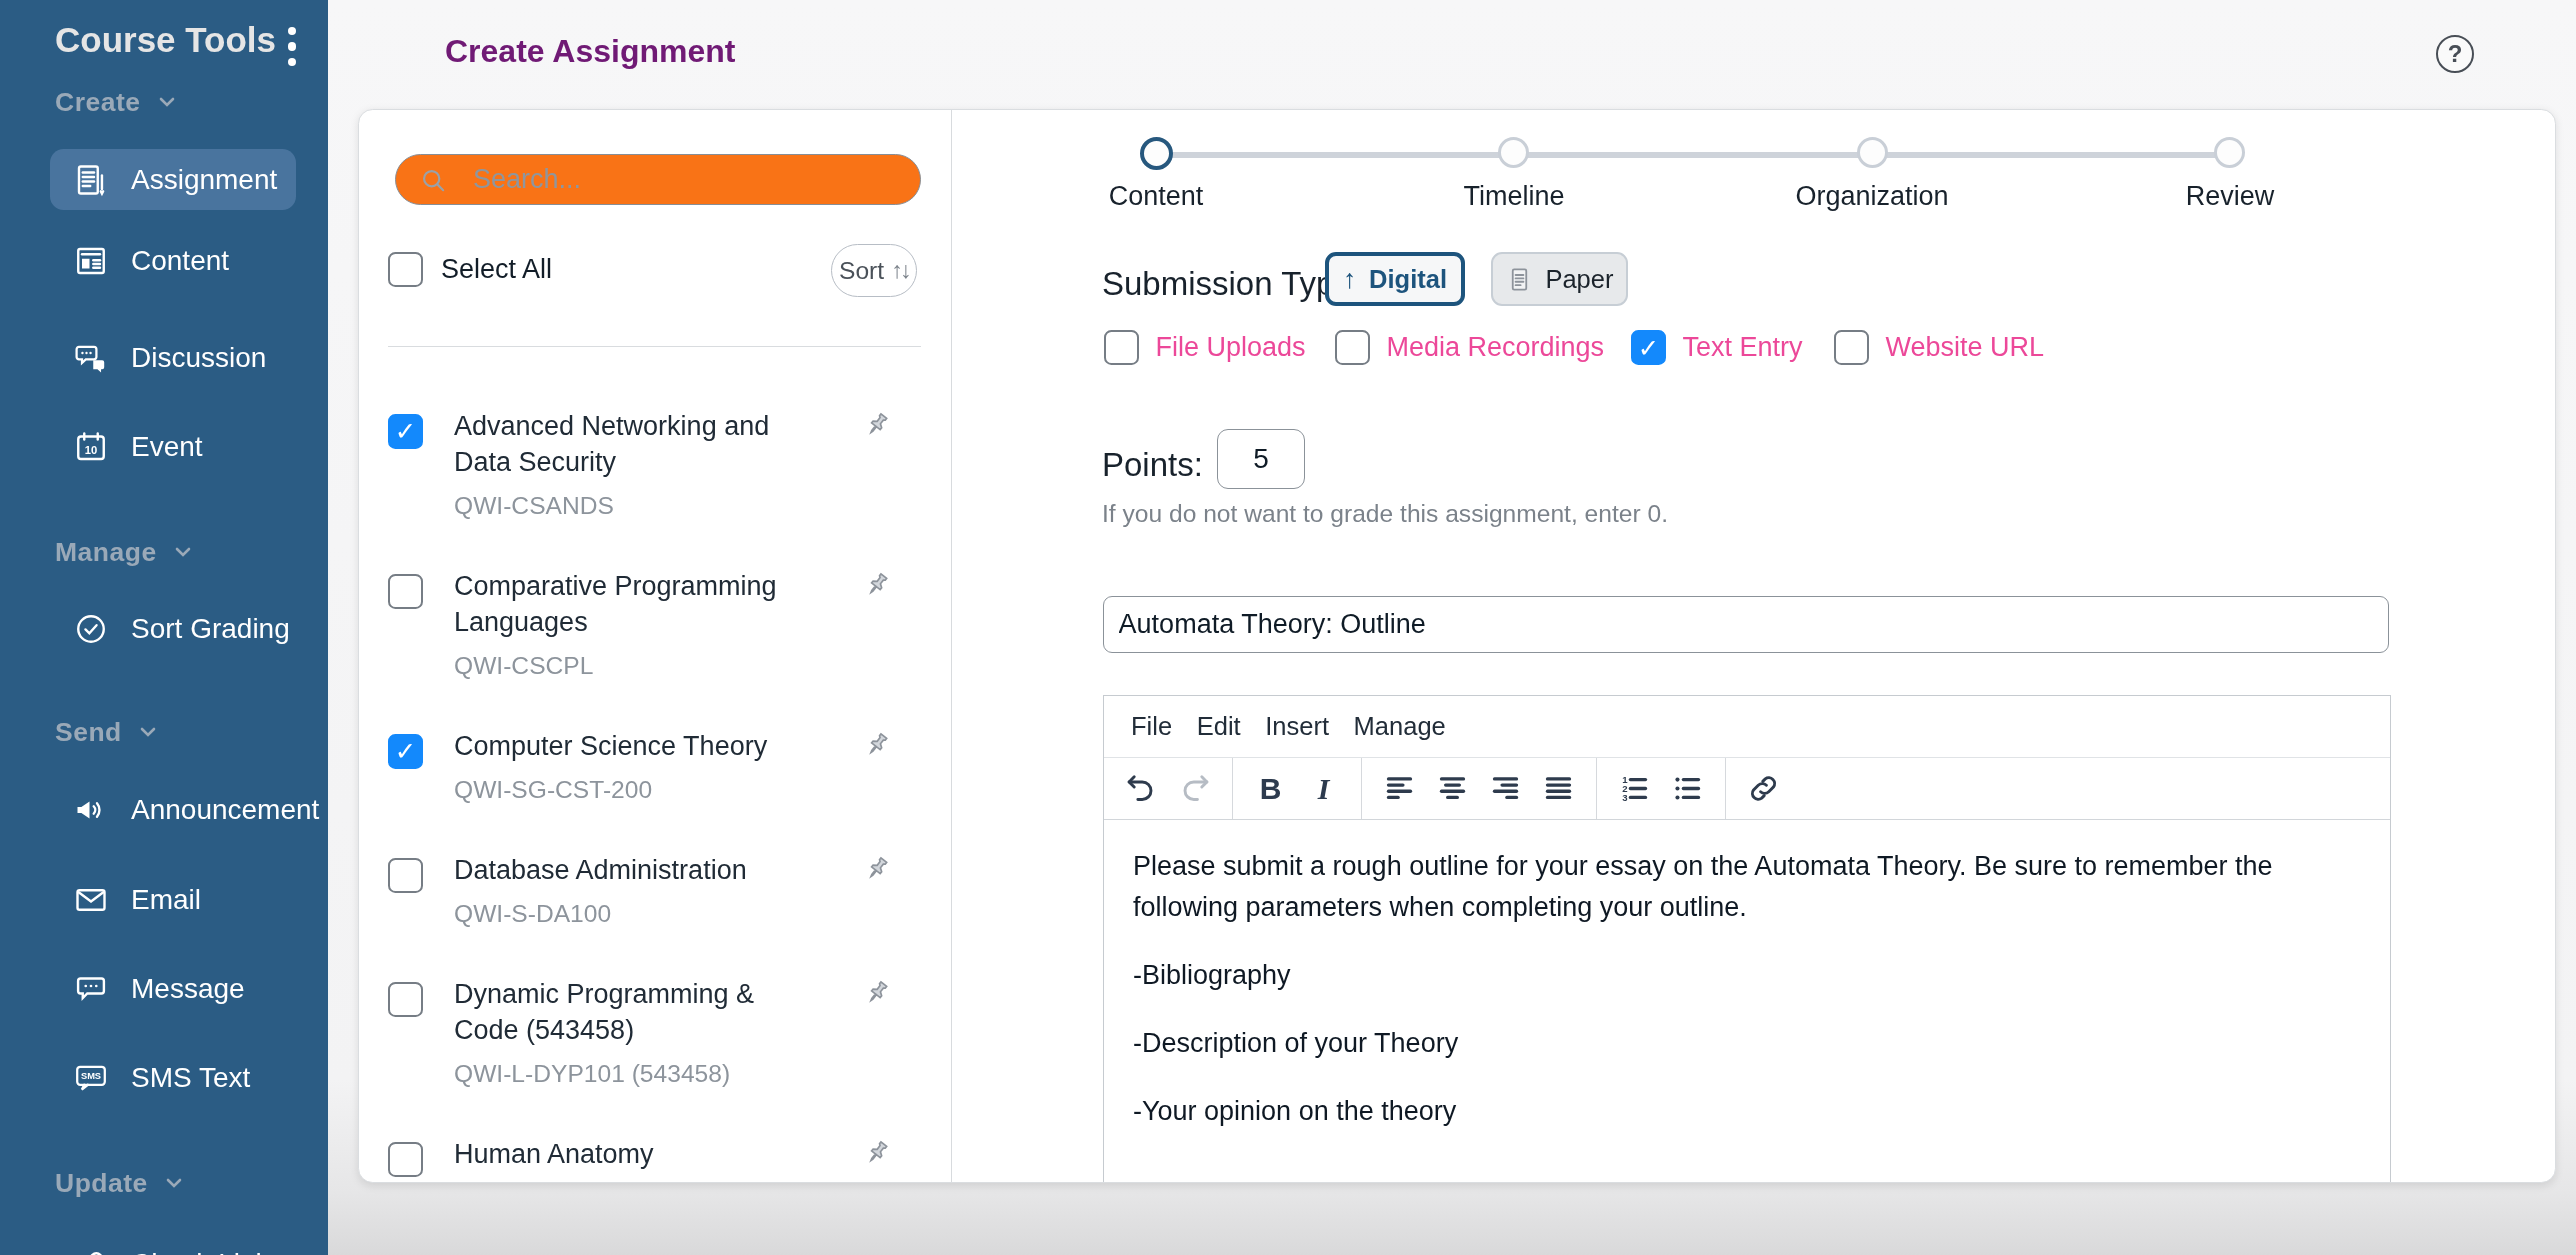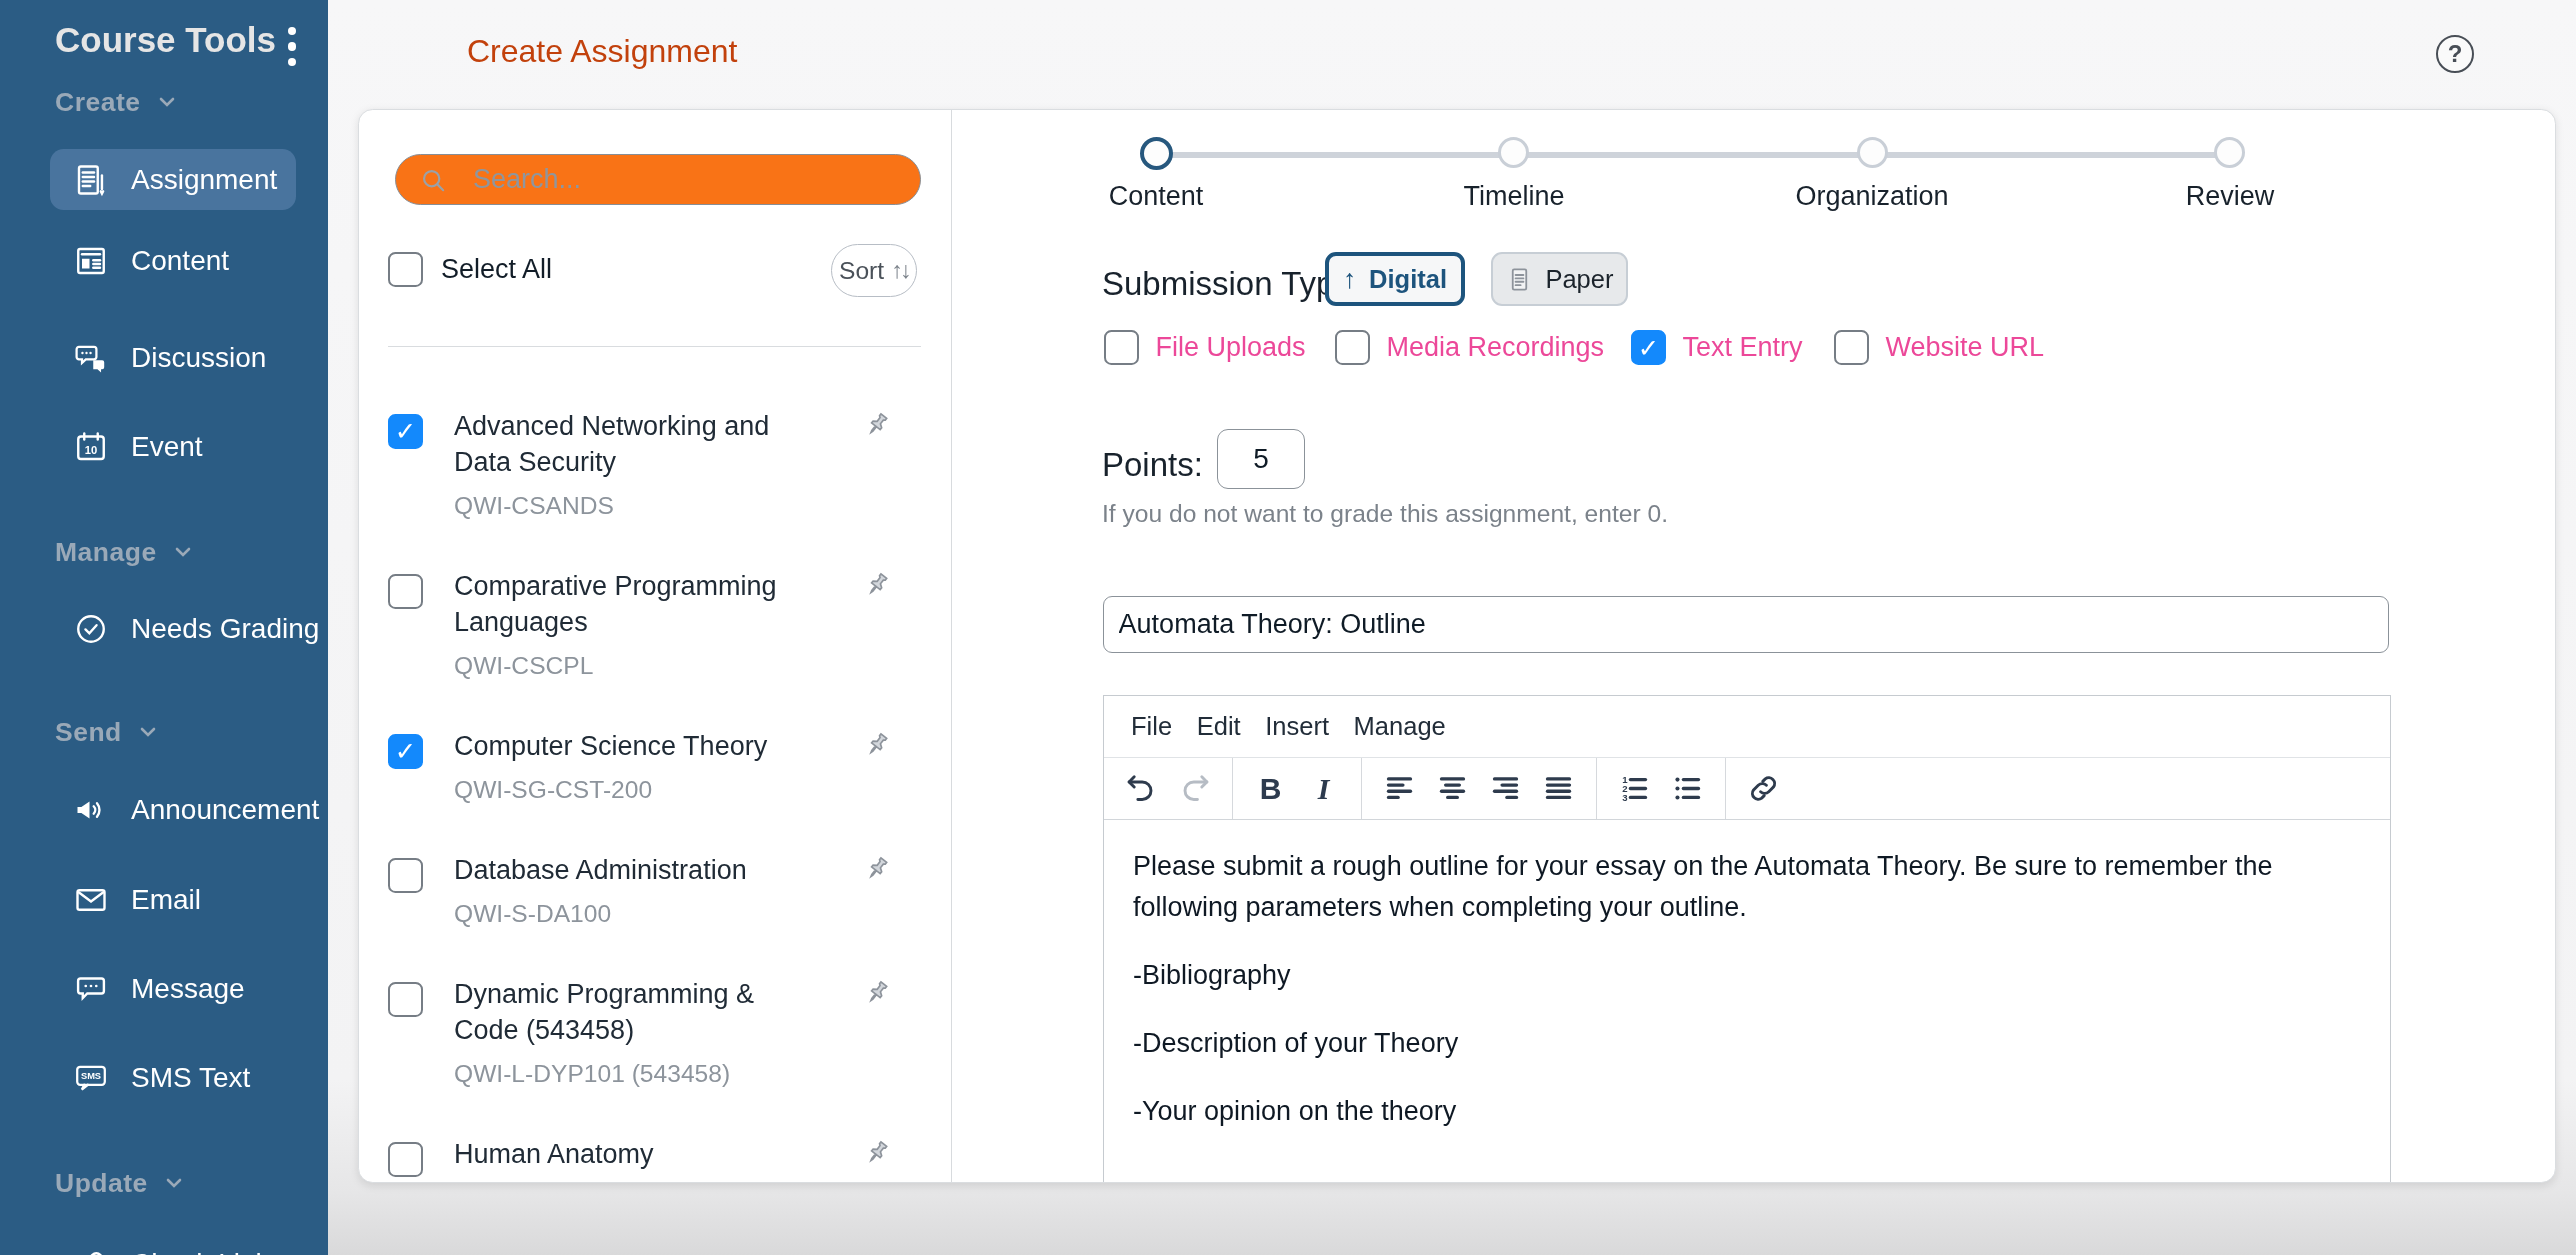--- a/index.html
+++ b/index.html
@@ -21,21 +21,21 @@
   .kebab i { display:block; width:8.2px; height:8.2px; border-radius:50%; background:#fff; margin:0 auto 7.3px; }
   .sb-section { position:absolute; left:55px; display:flex; align-items:center; gap:14.6px;
     font-size:26.5px; font-weight:600; color:#9aa9b8; letter-spacing:0.5px; cursor:pointer; height:36px;}
   .nav-row { position:absolute; left:50px; width:246px; height:61px; display:flex; align-items:center;
     padding-left:23px; border-radius:13.7px; color:#ffffff; cursor:pointer; }
   .nav-row.checked { background:#49749e; }
   .nav-row .ic { width:36px; height:36px; margin-right:22px; flex-shrink:0; }
   .nav-row .lbl { font-size:28px; font-weight:500; white-space:nowrap; }
 
   
-  .page-title { position:absolute; left:467px; top:33px; font-size:32px; font-weight:400; color:#c2410c; }
+  .page-title { position:absolute; left:445px; top:33px; font-size:32px; font-weight:700; color:#701a75; }
   .help-btn { position:absolute; left:2436px; top:35px; width:38px; height:38px; border:2.7px solid #484e56;
     border-radius:50%; display:flex; align-items:center; justify-content:center;
     font-size:24px; font-weight:700; color:#484e56; cursor:pointer; background:#fafafa; }
 
   
   .card { position:absolute; left:358px; top:109px; width:2198px; height:1074px;
     background:#ffffff; border:0.9px solid #dadde0; border-radius:14.6px;
     box-shadow:0 2.7px 9px rgba(0,0,0,.10); overflow:hidden; }
 
   
@@ -181,21 +181,21 @@
       </svg>
   </div>
 
   <div class="nav-row" style="top:598px">
     <span class="ic">
       <svg width="36" height="36" viewBox="0 0 24 24" fill="none" stroke="#fff" stroke-width="1.6" stroke-linecap="round">
         <circle cx="12" cy="12" r="8.5"></circle>
           <path d="M8.3 12.3l2.6 2.6 4.8-5.4"></path>
       </svg>
       </span>
-    <span class="lbl">Needs Grading</span>
+    <span class="lbl">Sort Grading</span>
   </div>
 
   <div class="sb-section" style="top:714px">
     <span>Send</span>
     <svg width="24" height="24" viewBox="0 0 24 24" fill="none" stroke="#9aa9b8" stroke-width="2.6" stroke-linecap="round">
         <path d="M6 9l6 6 6-6"></path>
       </svg>
   </div>
 
   <div class="nav-row" style="top:779px">

